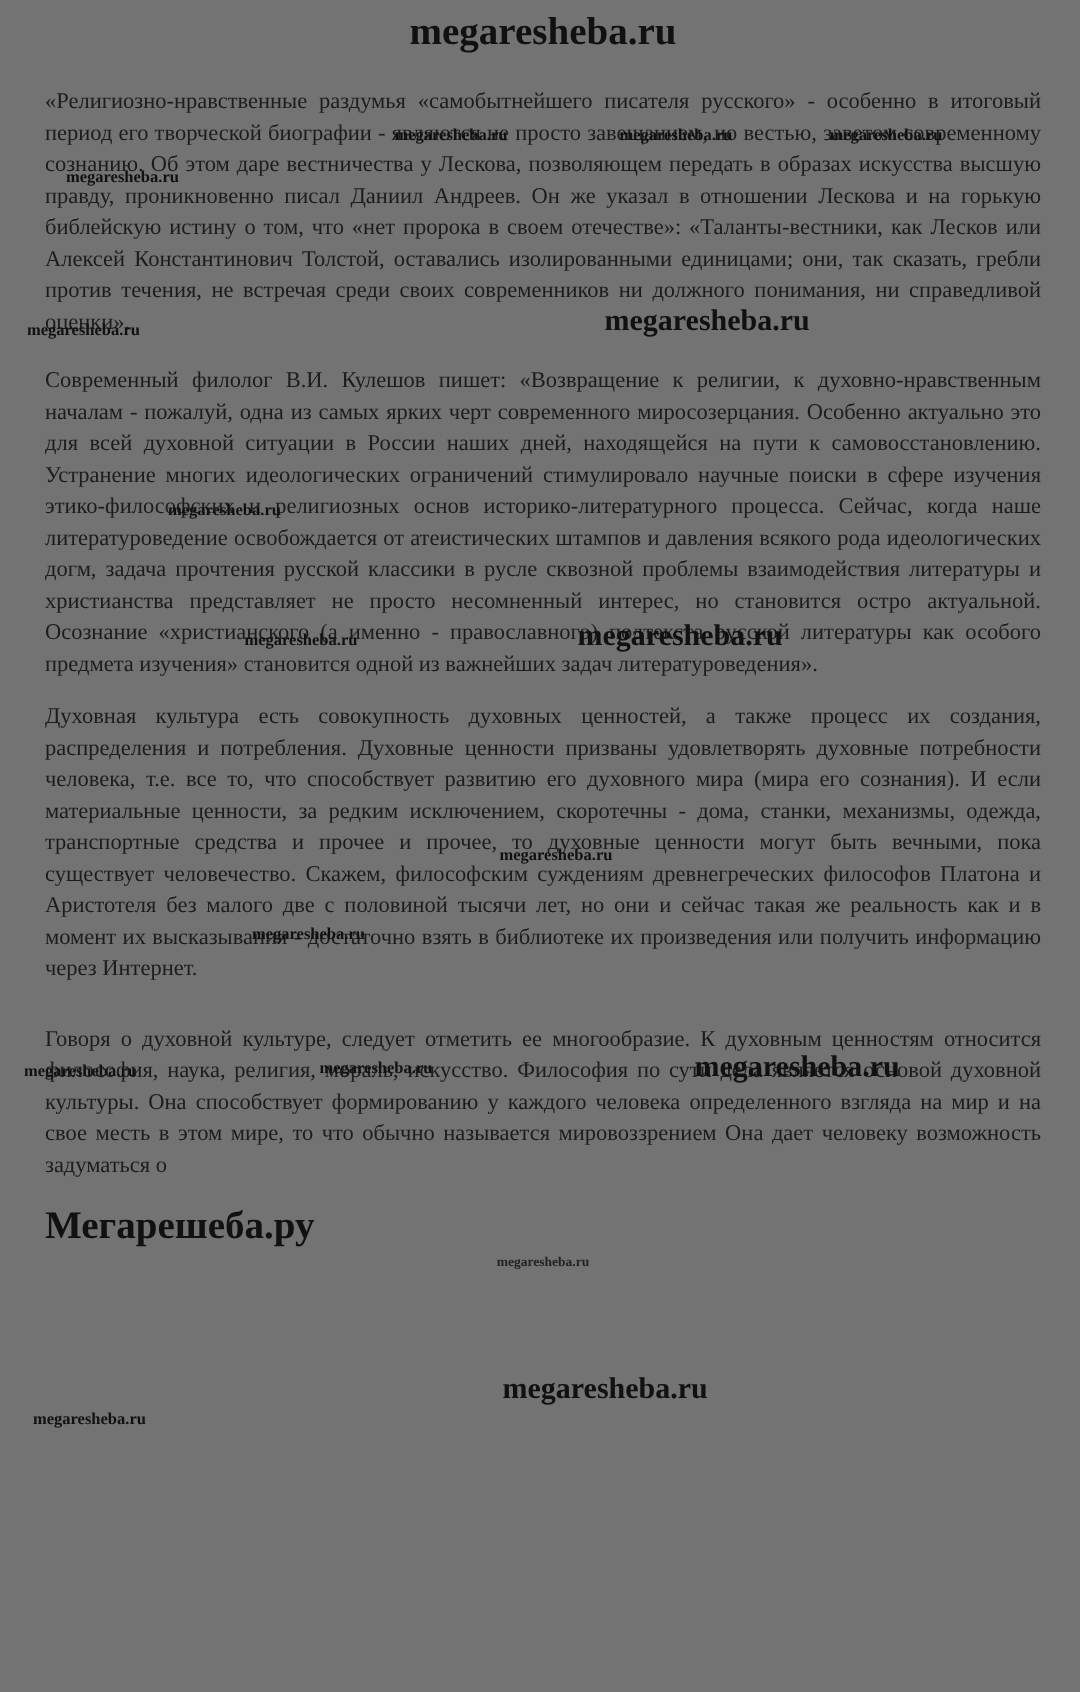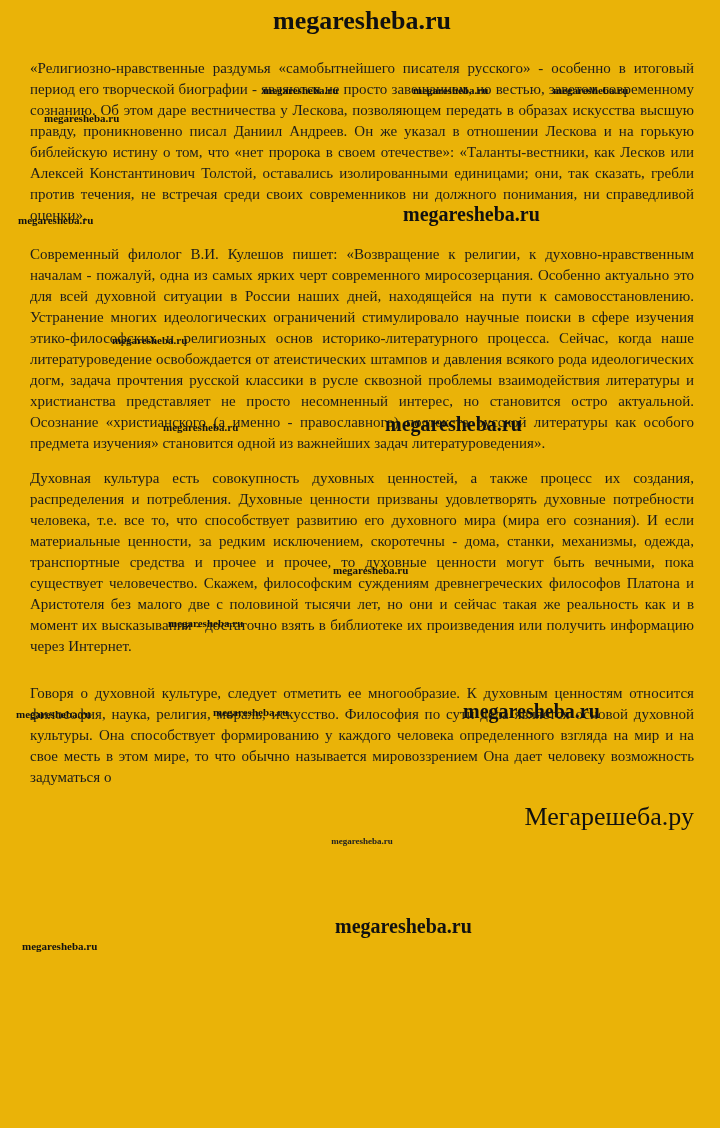--- a/index.html
+++ b/index.html
@@ -1,21 +1,21 @@
 <!DOCTYPE html>
 <html><head>
 <meta charset="utf-8">
 <style>
   html,body{margin:0;padding:0;background:#ffffff;}
   .page{
     position:relative;
     width:720px;
     height:1128px;
     margin:0 auto;
-    background:#eab308;
+    background:#737373;
     box-sizing:border-box;
     padding:4px 26px 0 30px;
     overflow:hidden;
     font-family:"Liberation Serif", serif;
     color:#1c1c1c;
   }
   .header{
     margin:2px 0 0 0;
     text-align:center;
     font-size:26px;
@@ -31,23 +31,23 @@
     color:#1c1c1c;
   }
   .p1{margin-top:10px;}
   .p2{margin-top:20px;}
   .p3{margin-top:22px;}
   .p4{margin-top:18px;}
   .p5{margin-top:14px;}
   .p6{margin-top:26px;}
   .footer{
     margin-top:14px;
-    text-align:right;
+    text-align:left;
     font-size:26px;
-    font-weight:normal;
+    font-weight:bold;
     color:#111;
   }
   .footer-note{
     margin-top:4px;
     text-align:center;
     font-size:9px;
     font-weight:bold;
     color:#222;
   }
   .wm{

